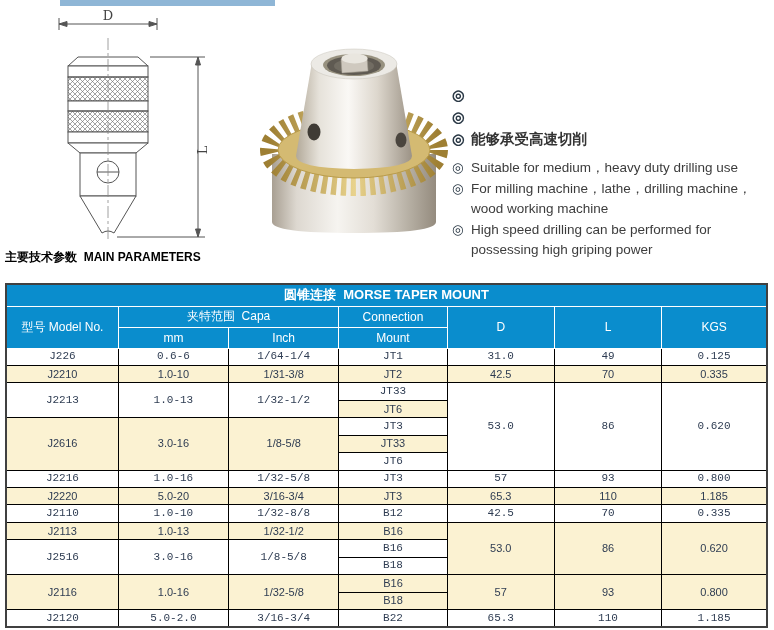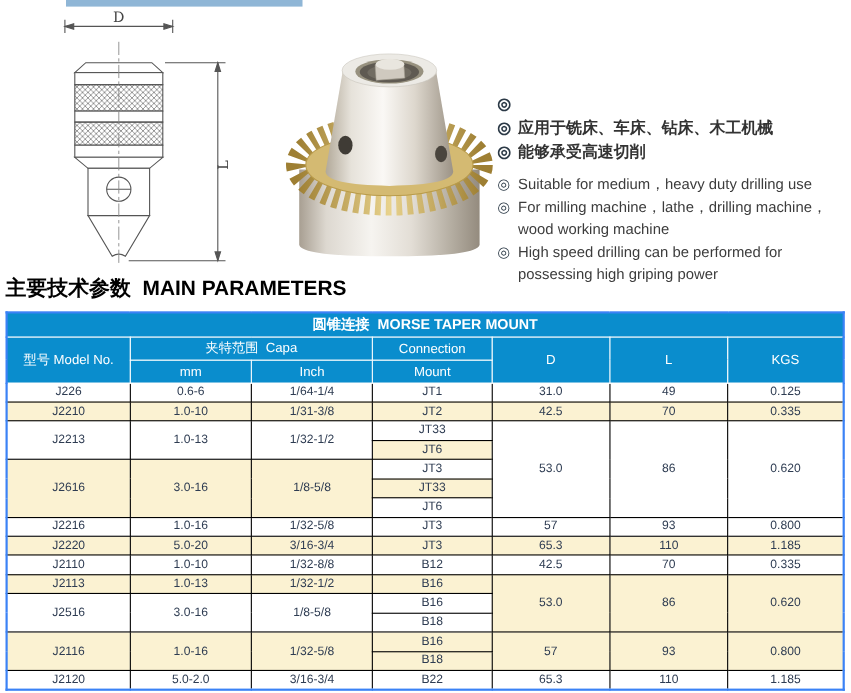--- a/index.html
+++ b/index.html
@@ -27,39 +27,39 @@
     position:absolute;left:452px;top:84px;width:320px;
     list-style:none;
   }
   .features li{display:flex;}
   .features li .bullet{flex:0 0 19px;width:19px;color:#2b3946;}
   .features li.cn{font-size:14.5px;line-height:22px;color:#333;font-weight:600;}
   .features li.en{font-size:13.5px;line-height:20.5px;color:#3c3c3c;font-weight:400;}
   .features li.gap{margin-top:8px;}
   .section-heading{
     position:absolute;left:5px;top:249px;
-    font-size:19px;font-weight:700;color:#000;white-space:pre;
+    font-size:12px;font-weight:700;color:#000;white-space:pre;
   }
   table.params{
     position:absolute;left:5px;top:283px;width:763px;height:345px;
     border-collapse:collapse;table-layout:fixed;
-    border:2px solid #3b82f6;
+    border:2px solid #404040;
   }
   table.params th{
     background:var(--blue);color:#fff;border:1px solid #fff;
     font-weight:400;font-size:12px;text-align:center;padding:0;
   }
   table.params tr.title-row th{font-weight:700;font-size:13px;height:22px;white-space:pre;}
   table.params tr.h2{height:21px;}
   table.params tr.h3{height:21px;}
   table.params td{
     border:1px solid #000;text-align:center;vertical-align:middle;
     font-size:11px;color:var(--ink);height:17px;padding:0;line-height:1;
   }
-  td.w{background:#fff;}
+  td.w{background:#fff;font-family:Liberation Mono, monospace;}
   td.c{background:var(--cream);}
   svg text{font-family:"DejaVu Serif",serif;}
 </style>
 </head>
 <body>
 
 <div class="accent-bar"></div>
 
 <svg class="drawing" viewBox="0 0 175 240">
   <defs>
@@ -135,21 +135,20 @@
   <path d="M87,31 L113,29 L114,43 L88,45 Z" fill="#cfc9bf" stroke="#a59f93" stroke-width="0.5"></path>
   <ellipse cx="100.5" cy="30.5" rx="13" ry="5" fill="#e9e6df"></ellipse>
 </svg>
 
 <ul class="features">
   <li class="cn">
     <span class="bullet">◎</span>
   </li>
   <li class="cn">
     <span class="bullet">◎</span>
-    <span>应用于铣床、车床、钻床、木工机械</span>
   </li>
   <li class="cn">
     <span class="bullet">◎</span>
     <span>能够承受高速切削</span>
   </li>
   <li class="en gap">
     <span class="bullet">◎</span>
     <span>Suitable for medium，heavy duty drilling use</span>
   </li>
   <li class="en">

